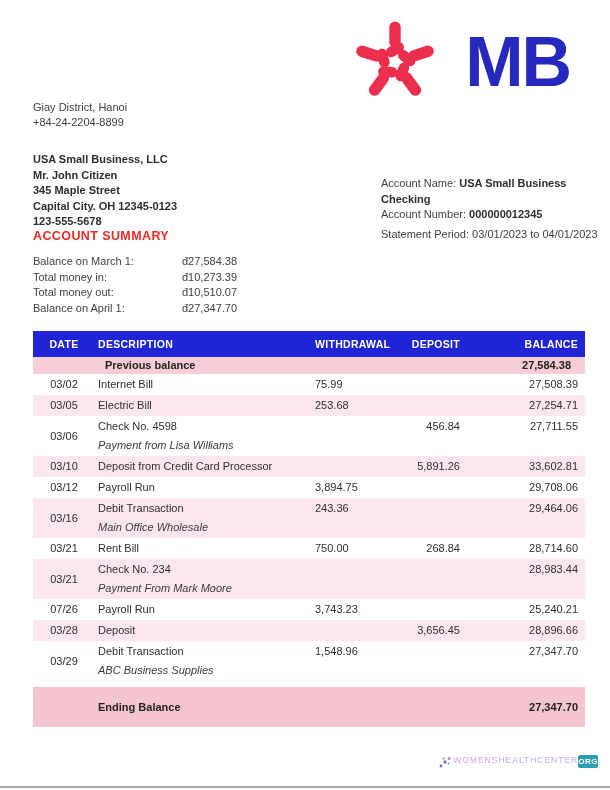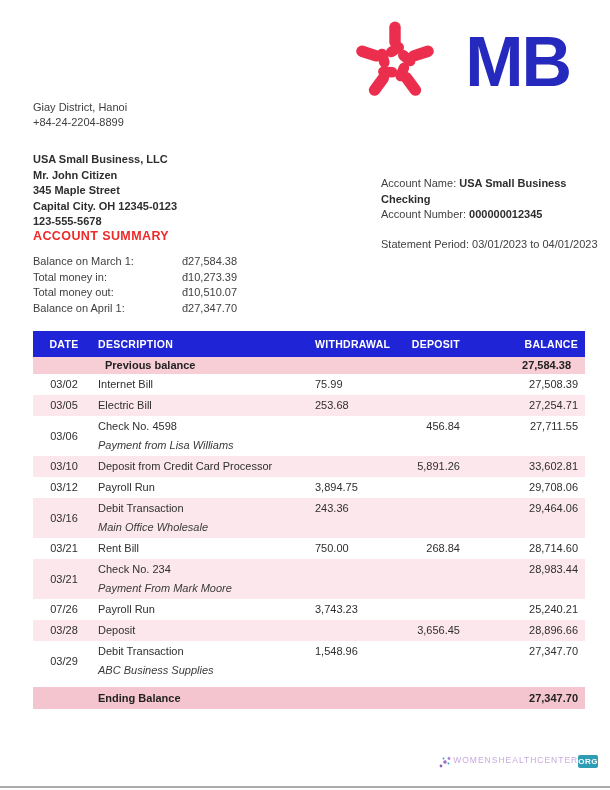--- a/index.html
+++ b/index.html
@@ -9,36 +9,36 @@
 
   
   .logo { position:absolute; top:18px; right:40px; display:flex; align-items:center; gap:24px; }
   .logo-text { font-size:70px; font-weight:800; letter-spacing:-2px; color:var(--brand-blue); line-height:1; }
 
   
   .address { position:absolute; left:33px; top:100px; font-size:11px; line-height:15px; color:#3f3f3f; }
   .customer { position:absolute; left:33px; top:152px; font-size:11px; line-height:15.5px; font-weight:700; color:#2e2e2e; }
   .acct-info { position:absolute; left:381px; top:176px; font-size:11px; line-height:15.5px; color:#3f3f3f; }
   .acct-info b { color:#2e2e2e; }
-  .acct-period { margin-top:14px; }
+  .acct-period { margin-top:4px; }
 
   
   .summary { position:absolute; left:33px; top:229px; font-size:11px; color:#3f3f3f; }
   .summary-title { color:var(--summary-red); font-weight:700; font-size:12.5px; letter-spacing:.4px; margin-bottom:11px; }
   .s-row { line-height:15.5px; }
   .s-label { display:inline-block; width:149px; }
 
   
   .txn-table { position:absolute; left:33px; top:331px; width:552px; font-size:11px; color:#2f2f2f; }
   .t-header { display:flex; align-items:center; height:26px; background:var(--table-header-blue);
               color:#fff; font-weight:700; font-size:10.5px; letter-spacing:.3px; }
   .t-row { display:flex; padding:4px 0; line-height:13px; }
   .t-row.pink { background:var(--row-pink-light); }
   .t-row.prev { background:var(--row-pink-medium); font-weight:700; padding:2px 7px; align-items:center; height:17px; color:#222; }
-  .t-row.ending { background:var(--row-pink-dark); font-weight:700; padding:4px 0; align-items:center; height:22px; color:#222; }
+  .t-row.ending { background:var(--row-pink-dark); font-weight:700; padding:4px 0; align-items:center; height:40px; color:#222; }
   .spacer-row { height:6px; background:#fff; }
   .c-date { width:62px; text-align:center; align-self:center; }
   .c-desc { flex:1; padding-left:3px; }
   .c-wd   { width:85px; text-align:left; }
   .c-dep  { width:67px; text-align:right; padding-right:7px; }
   .c-bal  { width:118px; text-align:right; padding-right:7px; }
   .note { font-style:italic; margin-top:6px; color:#3a3a3a; }
 
   
   .watermark { position:absolute; top:755px; right:12px; display:flex; align-items:flex-start; }

